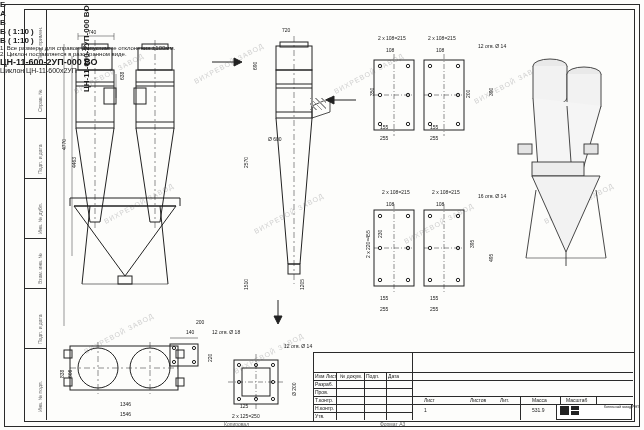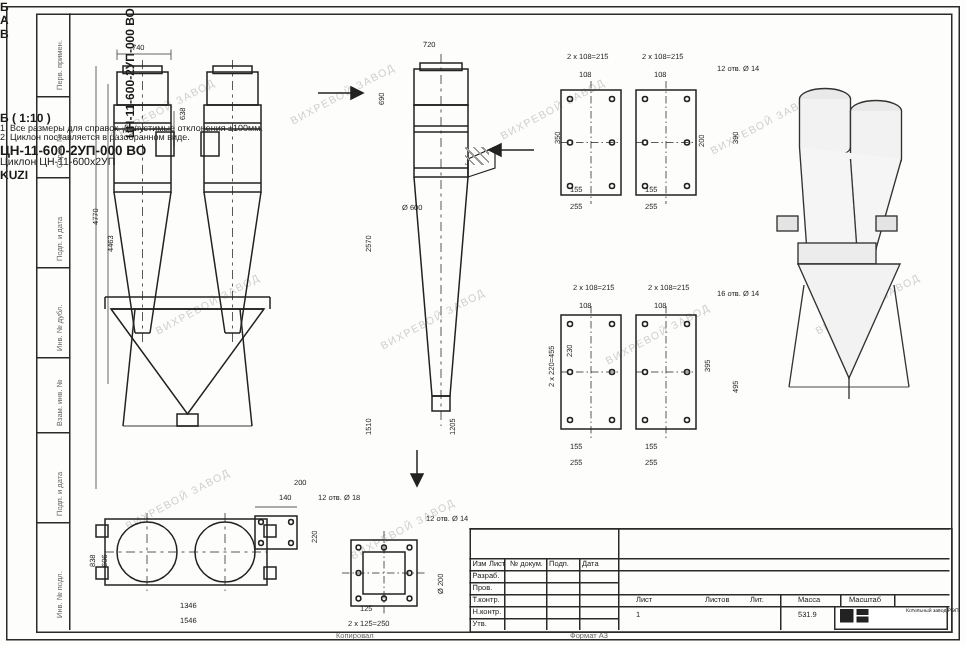--- a/index.html
+++ b/index.html
@@ -224,21 +224,21 @@
   <div class="txt" style="left:436px;top:48px;">108</div>
   <div class="txt" style="left:478px;top:44px;">12 отв. Ø 14</div>
   <div class="txt rot90" style="left:370px;top:96px;">350</div>
   <div class="txt rot90" style="left:489px;top:96px;">390</div>
   <div class="txt rot90" style="left:466px;top:98px;">200</div>
   <div class="txt" style="left:380px;top:125px;">155</div>
   <div class="txt" style="left:430px;top:125px;">155</div>
   <div class="txt" style="left:380px;top:136px;">255</div>
   <div class="txt" style="left:430px;top:136px;">255</div>
 
-  <div class="txt8" style="left:372px;top:168px;margin-top:47px;">Б ( 1:10 )</div>
+  <div class="txt8" style="left:372px;top:168px;">Б ( 1:10 )</div>
   <svg width="120" height="110" style="left:366px;top:200px;">
     <g fill="none" stroke="#222" stroke-width="1">
       <rect x="8" y="10" width="40" height="76"></rect>
       <rect x="58" y="10" width="40" height="76"></rect>
       <circle cx="14" cy="16" r="1.7"></circle>
         <circle cx="42" cy="16" r="1.7"></circle>
       <circle cx="14" cy="48" r="1.7"></circle>
         <circle cx="42" cy="48" r="1.7"></circle>
       <circle cx="14" cy="80" r="1.7"></circle>
         <circle cx="42" cy="80" r="1.7"></circle>
@@ -261,20 +261,21 @@
   <div class="txt" style="left:478px;top:194px;">16 отв. Ø 14</div>
   <div class="txt rot90" style="left:378px;top:238px;">230</div>
   <div class="txt rot90" style="left:366px;top:258px;">2 х 220=455</div>
   <div class="txt rot90" style="left:470px;top:248px;">395</div>
   <div class="txt rot90" style="left:489px;top:262px;">495</div>
   <div class="txt" style="left:380px;top:296px;">155</div>
   <div class="txt" style="left:430px;top:296px;">155</div>
   <div class="txt" style="left:380px;top:307px;">255</div>
   <div class="txt" style="left:430px;top:307px;">255</div>
 
+  <div class="txt8" style="left:224px;top:338px;">В ( 1:10 )</div>
   <svg width="80" height="70" style="left:224px;top:350px;">
     <g fill="none" stroke="#222" stroke-width="1">
       <rect x="10" y="10" width="44" height="44"></rect>
       <rect x="18" y="18" width="28" height="28"></rect>
       <circle cx="15" cy="15" r="1.6"></circle>
         <circle cx="49" cy="15" r="1.6"></circle>
       <circle cx="15" cy="32" r="1.6"></circle>
         <circle cx="49" cy="32" r="1.6"></circle>
       <circle cx="15" cy="49" r="1.6"></circle>
         <circle cx="49" cy="49" r="1.6"></circle>
@@ -354,21 +355,20 @@
   <div class="txt" style="left:500px;top:398px;">Лит.</div>
   <div class="txt" style="left:532px;top:398px;">Масса</div>
   <div class="txt" style="left:566px;top:398px;">Масштаб</div>
   <div class="txt" style="left:532px;top:408px;">531.9</div>
   <div class="txt" style="left:566px;top:408px;">1 : 25</div>
   <div class="txt" style="left:424px;top:398px;">Лист</div>
   <div class="txt" style="left:470px;top:398px;">Листов</div>
   <div class="txt" style="left:424px;top:408px;">1</div>
 
   <div class="frame" style="left:556px;top:404px;width:74px;height:14px;background:#fff;"></div>
-  <div class="txt8" style="left:582px;top:407px;font-size:8px;">KUZI</div>
   <div class="txt" style="left:604px;top:406px;font-size:3.4px;">Котельный завод РЭП</div>
   <svg width="22" height="12" style="left:559px;top:405px;">
     <g fill="#222">
         <rect x="1" y="1" width="9" height="9"></rect>
         <rect x="12" y="1" width="8" height="4"></rect>
         <rect x="12" y="6" width="8" height="4"></rect>
       </g>
   </svg>
 
   <div class="txt gray" style="left:224px;top:422px;">Копировал</div>

